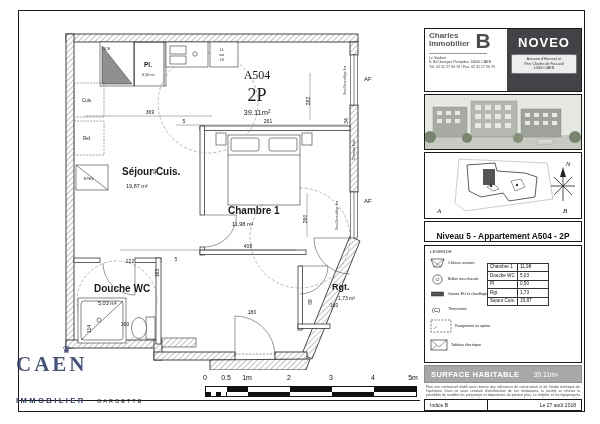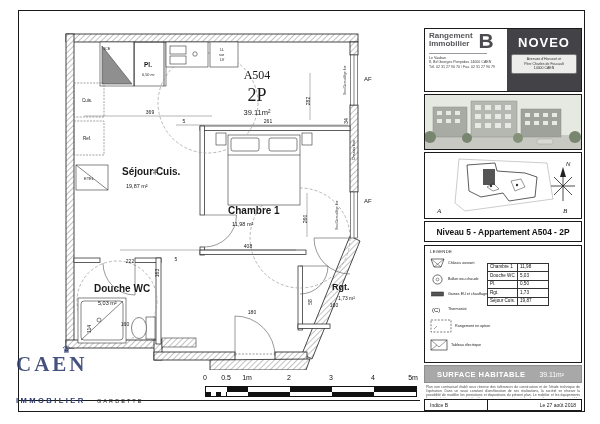--- a/index.html
+++ b/index.html
@@ -19,31 +19,31 @@
   .brandname{font-size:8px;font-weight:bold;color:#56565a;line-height:1.05;}
   .blogo{font-size:21px;font-weight:900;color:#4c4c50;line-height:0.9;margin-left:6px;letter-spacing:-1px;}
   .brandrule{height:1px;background:#9a9aa0;margin:2px 18px 2px 0;}
   .agency{font-size:3.6px;color:#3c3c40;line-height:1.25;}
   .hdr-right{width:74px;background:#434347;color:#fff;display:flex;flex-direction:column;align-items:center;}
   .noveo{font-size:13px;font-weight:bold;letter-spacing:1px;margin-top:6px;}
   .prog-addr{margin-top:4px;background:#ededeb;border:0.6px solid #77777b;border-radius:2px;color:#333;
     font-size:3.5px;text-align:center;line-height:1.3;padding:2px 3px;width:58px;}
   .photo{top:94px;height:56px;overflow:hidden;}
   .keyplan{top:152px;height:67px;}
-  .titlebox{top:221px;height:21px;display:flex;align-items:center;justify-content:center;
+  .titlebox{top:221px;height:21px;display:flex;align-items:flex-end;justify-content:center;
     font-size:8.4px;font-weight:bold;color:#111;}
   .legend{top:245px;height:118px;font-size:3.7px;}
   .legend-heading{position:absolute;left:5px;top:3px;font-size:4.2px;color:#222;letter-spacing:0.3px;}
   .li{position:absolute;left:5px;display:flex;align-items:center;}
   .li .lbl{margin-left:3px;width:44px;line-height:1.15;color:#222;}
   .areas{position:absolute;left:62px;top:17px;border-collapse:collapse;}
   .areas td{border:0.6px solid #333;font-size:4.6px;color:#111;padding:1.4px 2px;line-height:1;}
   .areas td.val{width:26px;}
   .surface{top:365px;height:18px;background:#a8a8a8;border:0.9px solid #8e8e8e;display:flex;align-items:center;color:#fff;}
-  .surface .s-lbl{font-size:7.6px;font-weight:bold;letter-spacing:0.4px;margin-left:12px;}
+  .surface .s-lbl{font-size:7.6px;font-weight:bold;letter-spacing:0.4px;margin-left:6px;}
   .surface .s-val{font-size:6.8px;margin-left:14px;}
   .disclaimer{top:385px;height:13px;border:none;font-size:3.4px;color:#4a4a4a;line-height:1.18;
     text-align:justify;padding:0 2px;overflow:hidden;}
   .footerrow{top:399px;height:12px;display:flex;align-items:center;font-size:5px;color:#222;}
   .footerrow .f-ind{padding-left:5px;flex:1;}
   .footerrow .f-div{width:1px;height:100%;background:#1a1a1a;}
   .footerrow .f-date{width:88px;text-align:right;padding-right:5px;}
 
   
   .ticklbl{position:absolute;top:374px;font-size:7px;color:#111;transform:translateX(-50%);}
@@ -221,21 +221,21 @@
       <text x="192" y="289">180</text>
       <text x="274" y="282">160</text>
       <text x="252" y="277" transform="rotate(-90 252 277)">58</text>
     </g>
   </svg>
 
   <div class="box hdr">
     <div class="hdr-left">
       <div class="brandrow">
         <div class="brandname">
-          <div>Rangement</div>
+          <div>Charles</div>
           <div>Immobilier</div>
         </div>
         <div class="blogo">B</div>
       </div>
       <div class="brandrule"></div>
       <div class="agency">
         <div>Le Vauban</div>
         <div>8, Bd Georges Pompidou 14000 CAEN</div>
         <div>Tél. 02 31 27 90 70 / Fax. 02 31 27 90 79</div>
       </div>

